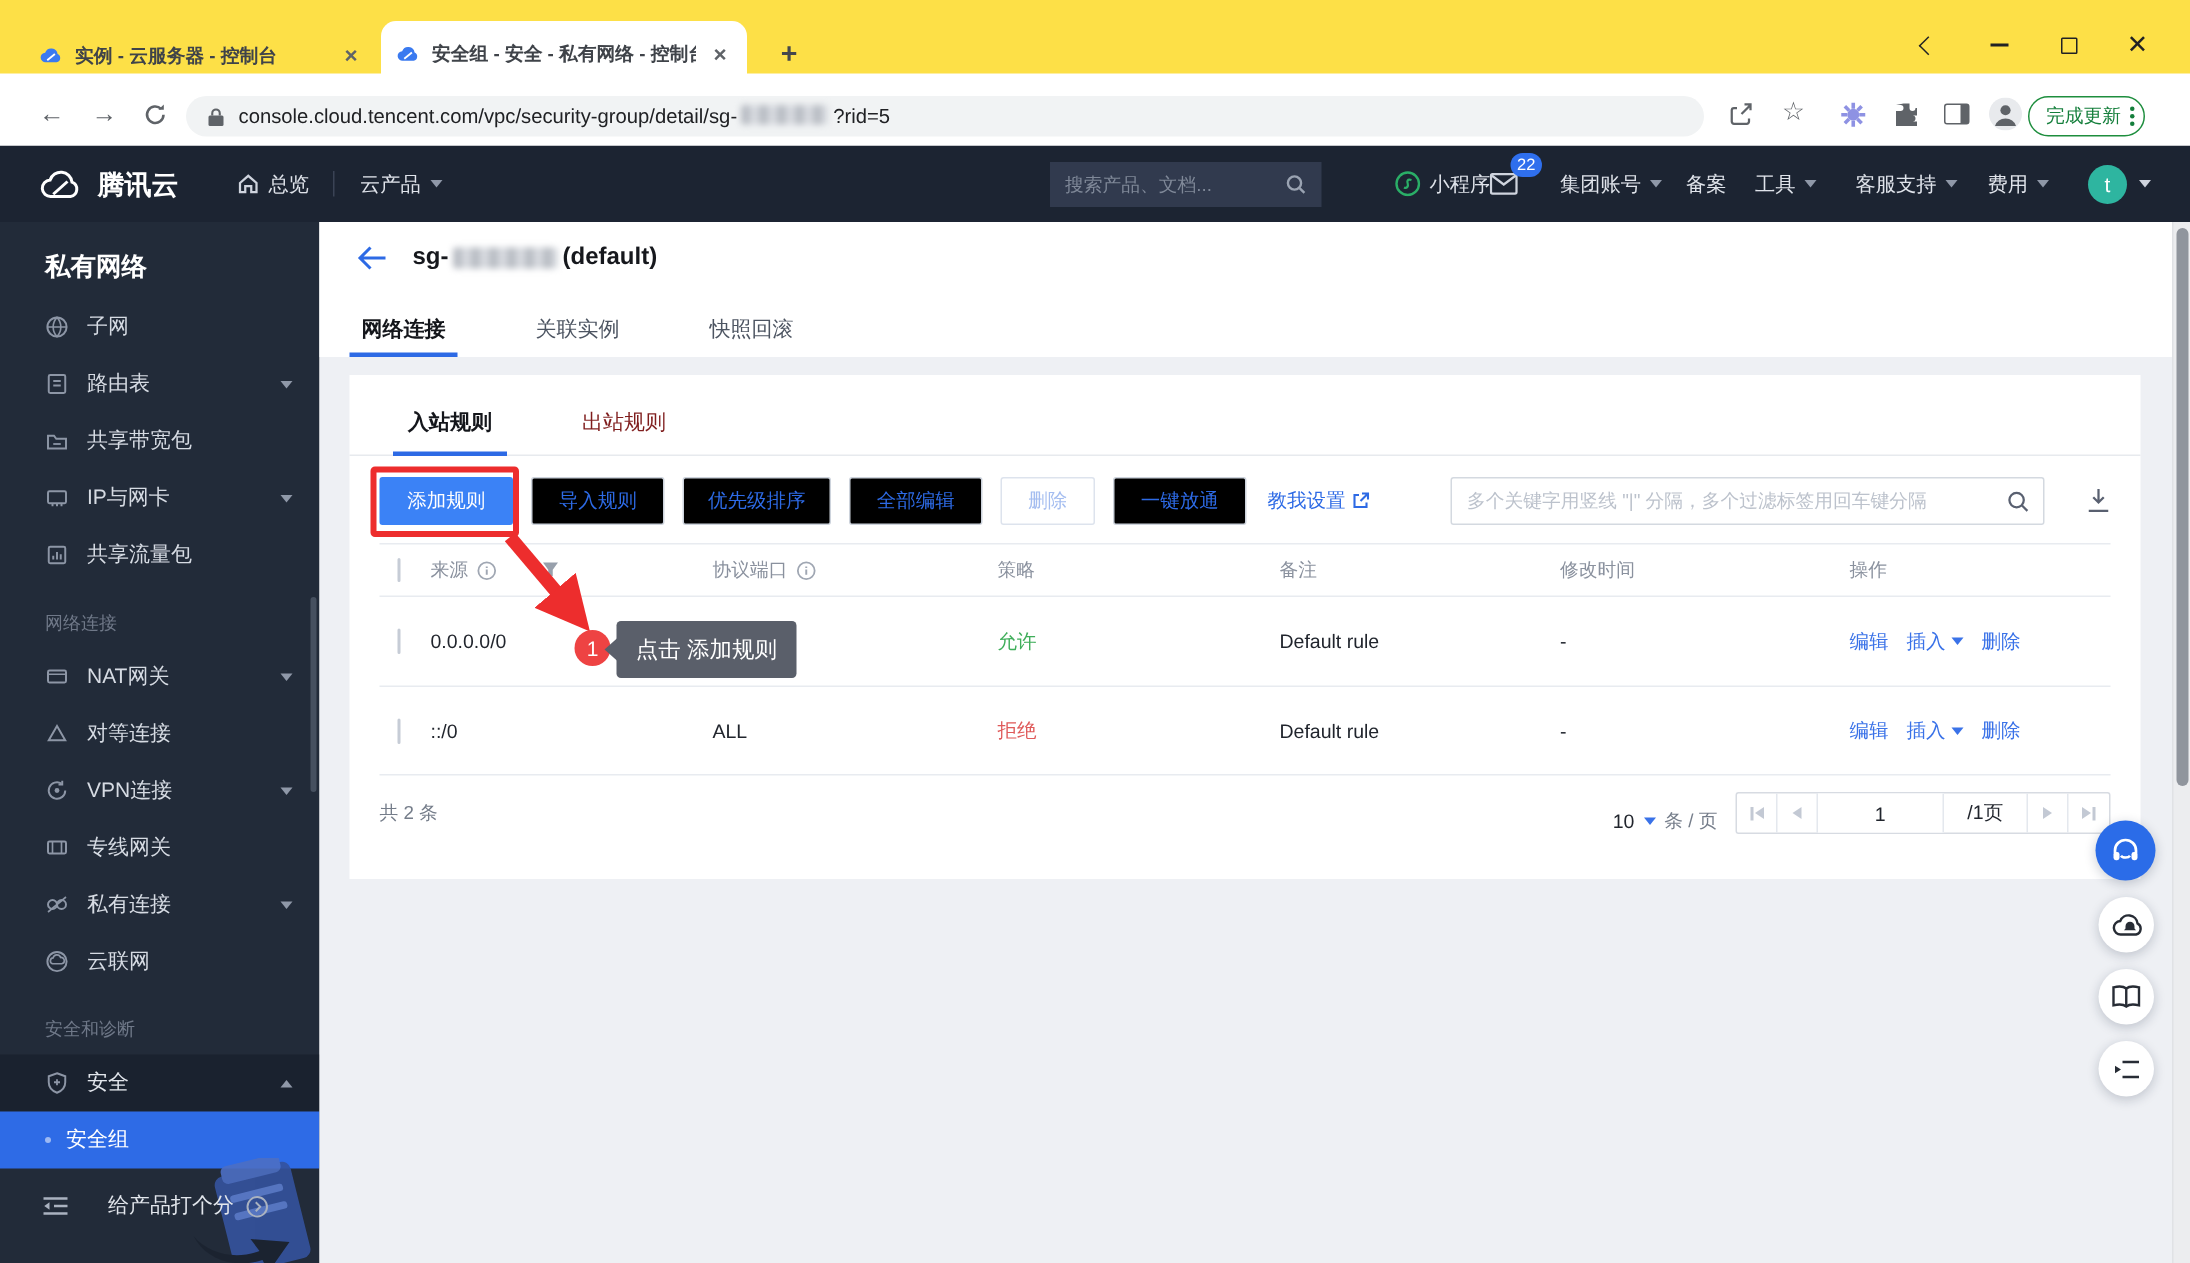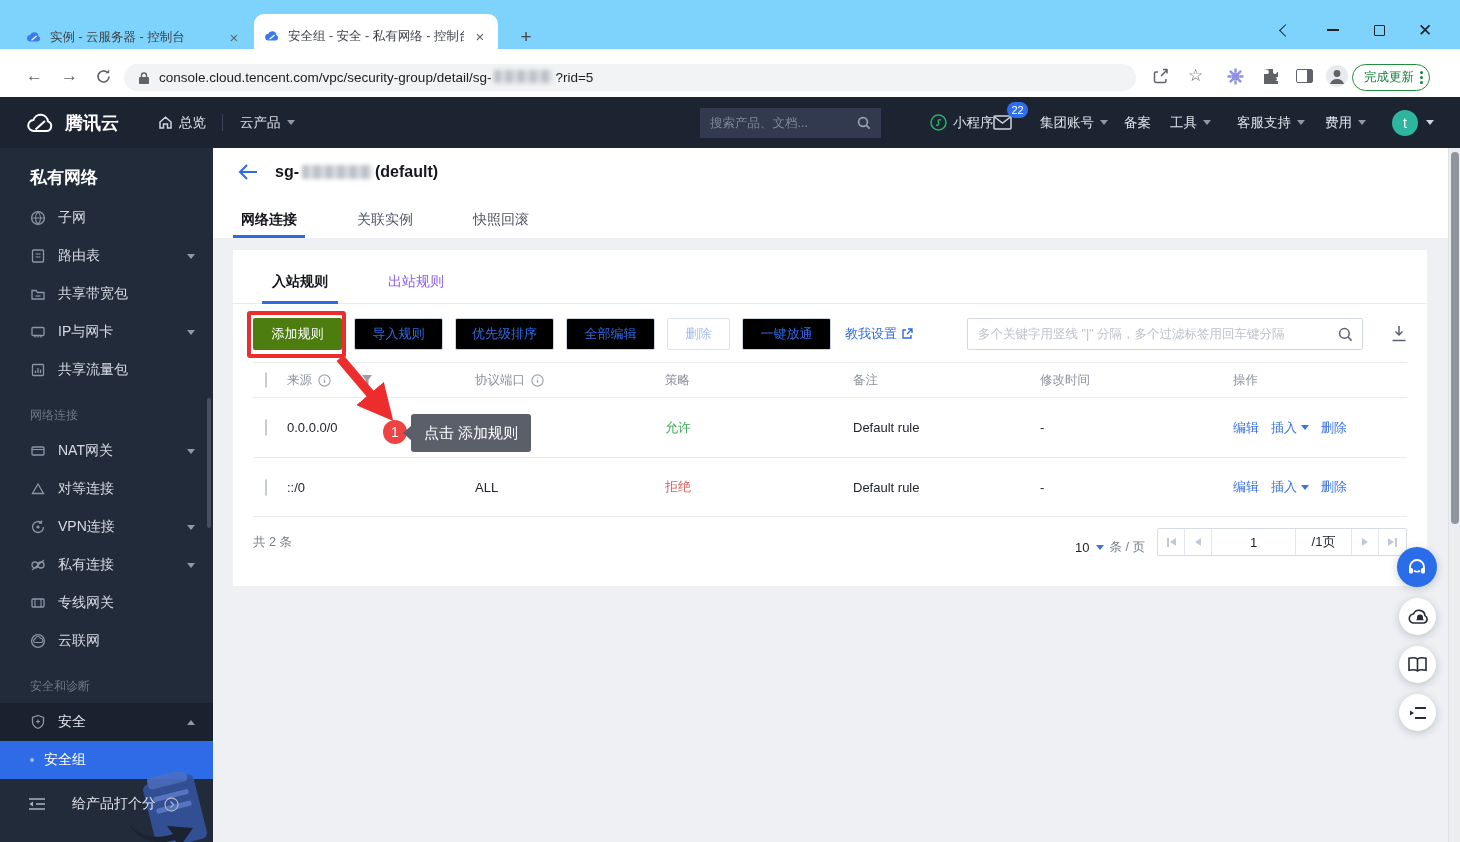--- a/index.html
+++ b/index.html
@@ -1,20 +1,20 @@
 <!DOCTYPE html>
 <html><head>
 <meta charset="utf-8">
 <style>
   * { margin:0; padding:0; box-sizing:border-box; }
   html,body { width:1460px; height:842px; overflow:hidden; background:#fff;
     font-family:"Liberation Sans","DejaVu Sans",sans-serif; }
 
   
-  #tabstrip { position:absolute; left:0; top:0; width:1460px; height:49px; background:#7dd3fc; }
+  #tabstrip { position:absolute; left:0; top:0; width:1460px; height:49px; background:#fde047;font-weight:bold; }
   .btab { position:absolute; display:flex; align-items:center; gap:8px; font-size:12.5px; color:#3f4349; }
   #tab1 { left:18px; top:22px; width:232px; height:30px; padding:0 8px; }
   #tab1:after{ content:""; position:absolute; right:-6px; top:4px; width:1px; height:22px; background:#9aa0a6;}
   #tab2 { left:254px; top:14px; width:244px; height:44px; background:#fff; border-radius:10px 10px 0 0; padding:0 10px; z-index:2; }
   .btab-title { white-space:nowrap; overflow:hidden; flex:1; }
   .tab-close { font-size:15px; color:#5f6368; width:16px; text-align:center; flex:none; cursor:default;}
   .newtab { position:absolute; left:514px; top:26px; width:24px; height:24px; font-size:19px; color:#44474c; text-align:center; line-height:22px; border-radius:50%; }
   .favicon { flex:none; width:16px; height:16px; }
   .winctl { position:absolute; top:18px; width:26px; height:24px; display:flex; align-items:center; justify-content:center; color:#202124; }
   #wc-chev { left:1272px; } #wc-min { left:1320px; } #wc-max { left:1366px; } #wc-close { left:1412px; font-size:17px; }
@@ -65,27 +65,27 @@
   #pagehead { position:absolute; left:213px; top:148px; width:1235px; height:90px; background:#fff; }
   #backarrow { position:absolute; left:25px; top:15px; color:#2d6ae5; }
   #pagetitle { position:absolute; left:62px; top:15px; font-size:16px; font-weight:bold; color:#16181d; display:flex; align-items:center; }
   .ph-tabs { position:absolute; left:20px; bottom:0; display:flex; gap:44px; }
   .ph-tab { height:34px; line-height:30px; padding:0 8px; font-size:14px; color:#4d5562; position:relative; cursor:default;}
   .ph-tab.active { color:#14161b; font-weight:bold; }
   .ph-tab.active:after { content:""; position:absolute; left:0; right:0; bottom:0; height:3px; background:#2d6ae5; }
 
   #card { position:absolute; left:233px; top:250px; width:1194px; height:336px; background:#fff; }
   .in-tabs { position:absolute; left:0; top:0; right:0; height:54px; border-bottom:1px solid #e7eaee; display:flex; align-items:flex-end; padding-left:29px; gap:40px; }
-  .in-tab { font-size:14px; color:#8b5cf6; padding:0 10px 12px; position:relative; cursor:default;}
+  .in-tab { font-size:14px; color:#7f1d1d; padding:0 10px 12px; position:relative; cursor:default;}
   .in-tab.active { color:#14161b; font-weight:bold; }
   .in-tab.active:after { content:""; position:absolute; left:0; right:0; bottom:-1px; height:3px; background:#2d6ae5; }
 
   #toolbar { position:absolute; left:20px; right:20px; top:68px; height:32px; display:flex; gap:12px; align-items:center; }
   .btn { height:32px; border-radius:2px; font-size:13px; display:flex; align-items:center; justify-content:center; cursor:default; flex:none;}
-  .btn-primary { width:89px; background:#4d7c0f; color:#fff; }
+  .btn-primary { width:89px; background:#3b82f6; color:#fff; }
   .btn-sec { background:#000000; border:1px solid #cdd3dc; color:#2d6ae5; }
   .btn-dis { background:#fff; border:1px solid #dde3ed; color:#a4bdf0; }
   #tb-link { color:#2d6ae5; font-size:13px; display:flex; align-items:center; gap:4px; margin-left:2px; }
   #tb-search { position:absolute; right:44px; top:0; width:396px; height:32px; border:1px solid #d4d9e0; border-radius:2px; display:flex; align-items:center; }
   #tb-search input { flex:1; border:none; outline:none; font-size:12.5px; color:#333; padding:0 10px; background:transparent; min-width:0;}
   #tb-search input::placeholder { color:#bcc2cc; }
   #tb-search .mag { flex:none; margin-right:9px; color:#596070; }
   #tb-dl { position:absolute; right:0; top:7px; color:#596070; }
 
   
@@ -354,33 +354,33 @@
     <svg class="sic" width="16" height="16" viewBox="0 0 16 16">
         <path d="M13.5 8A5.5 5.5 0 1 1 11 3.4" fill="none" stroke="currentColor" stroke-width="1.3"></path>
         <path d="M11.5 1.5v2.5H9" fill="none" stroke="currentColor" stroke-width="1.3"></path>
         <circle cx="8" cy="8" r="1.6" fill="currentColor"></circle>
       </svg>
     <span class="sb-label">VPN连接</span>
       <span class="chev-d"></span>
   </div>
   <div class="sb-item">
     <svg class="sic" width="16" height="16" viewBox="0 0 16 16">
+        <rect x="2" y="4" width="12" height="8" rx="1" fill="none" stroke="currentColor" stroke-width="1.3"></rect>
+        <path d="M5 4v8M11 4v8" stroke="currentColor" stroke-width="1.1"></path>
+      </svg>
+    <span class="sb-label">专线网关</span>
+  </div>
+  <div class="sb-item">
+    <svg class="sic" width="16" height="16" viewBox="0 0 16 16">
         <circle cx="5" cy="8" r="3" fill="none" stroke="currentColor" stroke-width="1.3"></circle>
         <circle cx="11" cy="8" r="3" fill="none" stroke="currentColor" stroke-width="1.3"></circle>
         <path d="M2 13 14 3" stroke="currentColor" stroke-width="1.1"></path>
       </svg>
     <span class="sb-label">私有连接</span>
       <span class="chev-d"></span>
-  </div>
-  <div class="sb-item">
-    <svg class="sic" width="16" height="16" viewBox="0 0 16 16">
-        <rect x="2" y="4" width="12" height="8" rx="1" fill="none" stroke="currentColor" stroke-width="1.3"></rect>
-        <path d="M5 4v8M11 4v8" stroke="currentColor" stroke-width="1.1"></path>
-      </svg>
-    <span class="sb-label">专线网关</span>
   </div>
   <div class="sb-item">
     <svg class="sic" width="16" height="16" viewBox="0 0 16 16">
         <circle cx="8" cy="8" r="6.4" fill="none" stroke="currentColor" stroke-width="1.3"></circle>
         <path d="M5 9.5a2 2 0 0 1 .4-3.9 2.6 2.6 0 0 1 5-.3 1.8 1.8 0 0 1 .7 4.2z" fill="none" stroke="currentColor" stroke-width="1.1"></path>
       </svg>
     <span class="sb-label">云联网</span>
   </div>
 
   <div class="sb-section">安全和诊断</div>

